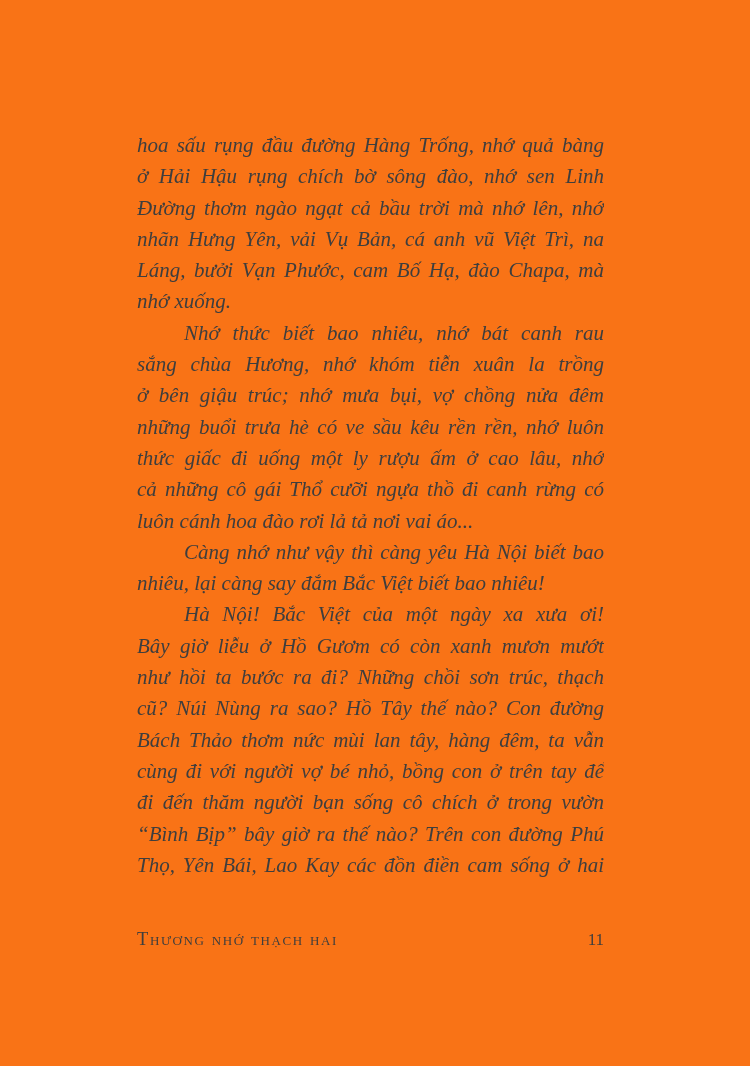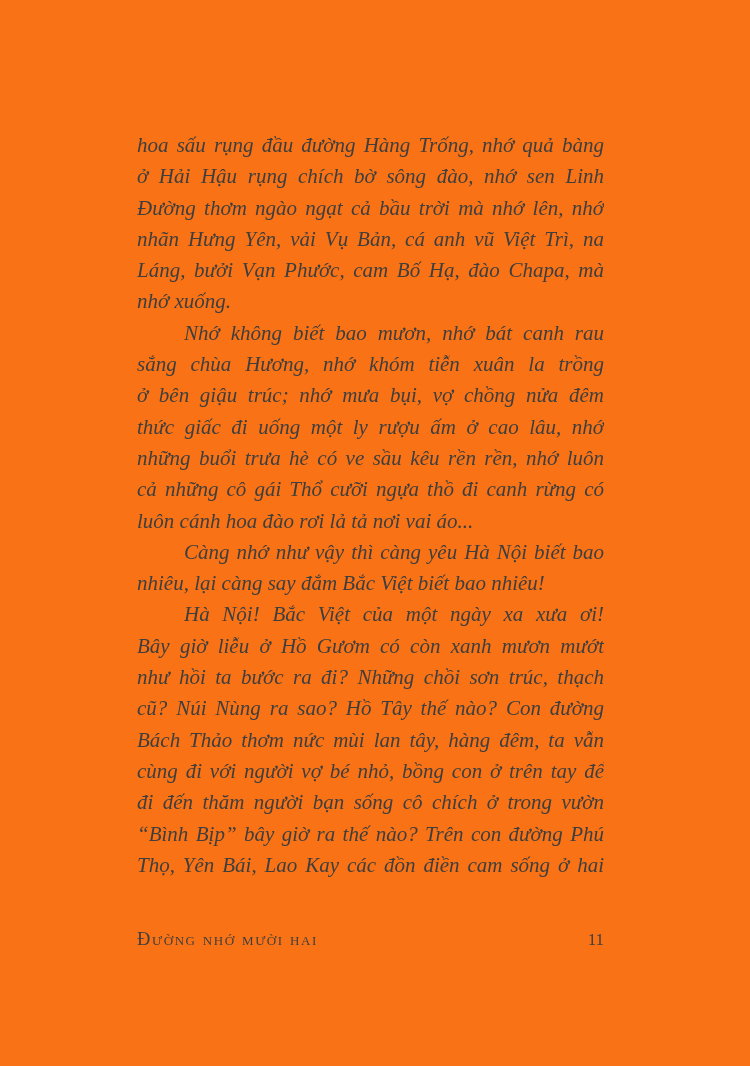--- a/index.html
+++ b/index.html
@@ -70,41 +70,41 @@
   <div class="text-block" id="text-block">
       <div class="para">
         <div class="line just">hoa sấu rụng đầu đường Hàng Trống, nhớ quả bàng</div>
         <div class="line just">ở Hải Hậu rụng chích bờ sông đào, nhớ sen Linh</div>
         <div class="line just">Đường thơm ngào ngạt cả bầu trời mà nhớ lên, nhớ</div>
         <div class="line just">nhãn Hưng Yên, vải Vụ Bản, cá anh vũ Việt Trì, na</div>
         <div class="line just">Láng, bưởi Vạn Phước, cam Bố Hạ, đào Chapa, mà</div>
         <div class="line">nhớ xuống.</div>
       </div>
       <div class="para">
-        <div class="line indent just">Nhớ không biết bao mươn, nhớ bát canh rau</div>
+        <div class="line indent just">Nhớ thức biết bao nhiêu, nhớ bát canh rau</div>
         <div class="line just">sắng chùa Hương, nhớ khóm tiễn xuân la trồng</div>
         <div class="line just">ở bên giậu trúc; nhớ mưa bụi, vợ chồng nửa đêm</div>
+        <div class="line just">những buổi trưa hè có ve sầu kêu rền rền, nhớ luôn</div>
         <div class="line just">thức giấc đi uống một ly rượu ấm ở cao lâu, nhớ</div>
-        <div class="line just">những buổi trưa hè có ve sầu kêu rền rền, nhớ luôn</div>
         <div class="line just">cả những cô gái Thổ cưỡi ngựa thồ đi canh rừng có</div>
         <div class="line">luôn cánh hoa đào rơi lả tả nơi vai áo...</div>
       </div>
       <div class="para">
         <div class="line indent just">Càng nhớ như vậy thì càng yêu Hà Nội biết bao</div>
         <div class="line">nhiêu, lại càng say đắm Bắc Việt biết bao nhiêu!</div>
       </div>
       <div class="para">
         <div class="line indent just">Hà Nội! Bắc Việt của một ngày xa xưa ơi!</div>
         <div class="line just">Bây giờ liễu ở Hồ Gươm có còn xanh mươn mướt</div>
         <div class="line just">như hồi ta bước ra đi? Những chồi sơn trúc, thạch</div>
         <div class="line just">cũ? Núi Nùng ra sao? Hồ Tây thế nào? Con đường</div>
         <div class="line just">Bách Thảo thơm nức mùi lan tây, hàng đêm, ta vẫn</div>
         <div class="line just">cùng đi với người vợ bé nhỏ, bồng con ở trên tay để</div>
         <div class="line just">đi đến thăm người bạn sống cô chích ở trong vườn</div>
         <div class="line just">“Bình Bịp” bây giờ ra thế nào? Trên con đường Phú</div>
         <div class="line just">Thọ, Yên Bái, Lao Kay các đồn điền cam sống ở hai</div>
       </div>
     </div>
   <div class="footer">
-    <span class="footer-title">Đường nhớ mười hai</span>
+    <span class="footer-title">Thương nhớ thạch hai</span>
     <span class="footer-page">11</span>
   </div>
 </div>
 
 </body></html>

